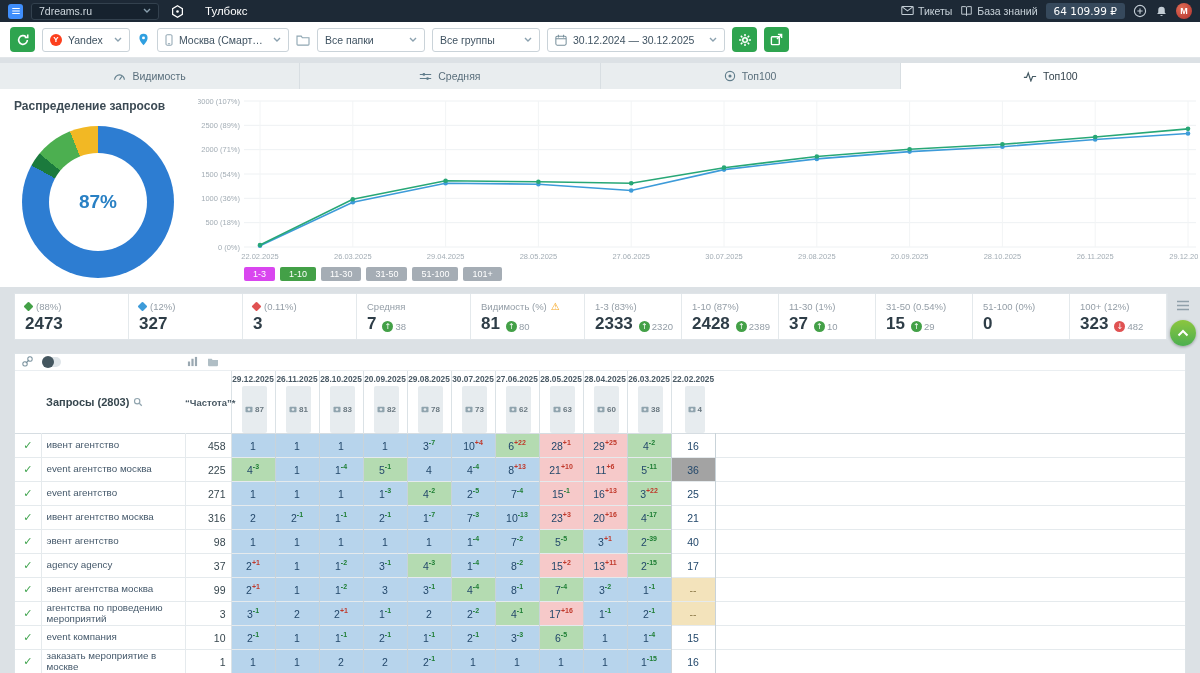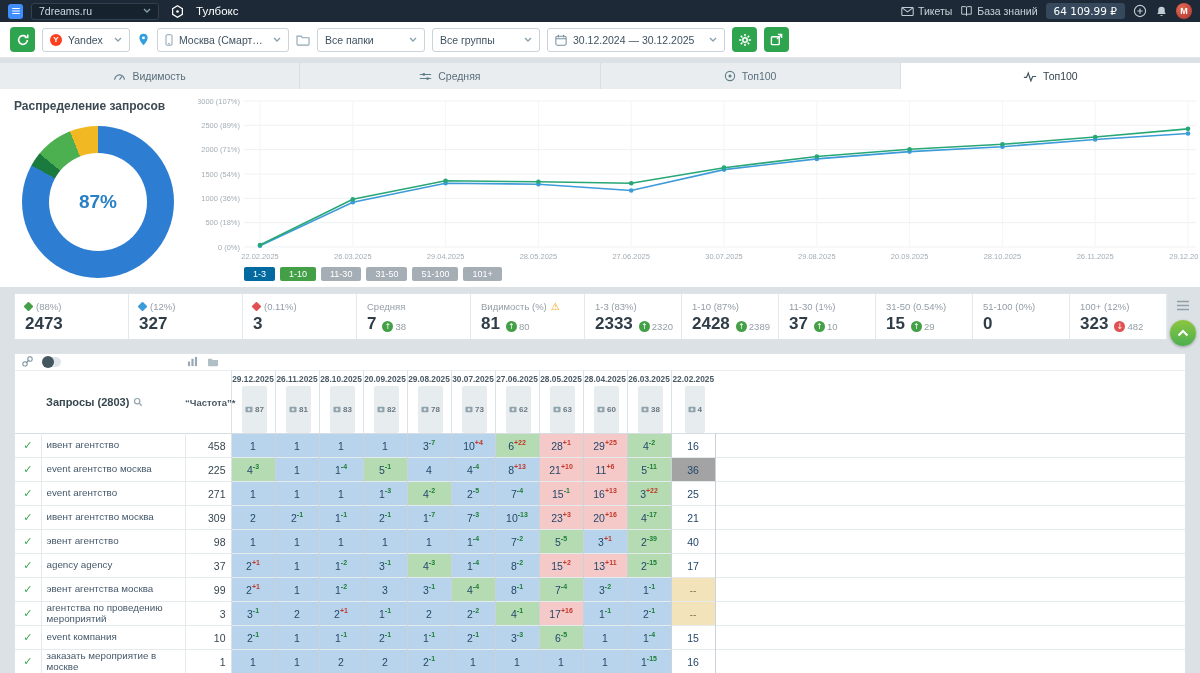--- a/index.html
+++ b/index.html
@@ -3,23 +3,23 @@
 <meta charset="utf-8">
 <style>
 *{box-sizing:border-box;margin:0;padding:0}
 body{margin:0;background:#b9c2c9;font-family:"Liberation Sans",sans-serif}
 .app{position:relative;width:1200px;height:673px;background:#dce1e5;overflow:hidden}
 .sym{font-family:"DejaVu Sans",sans-serif}
 
 .topbar{height:22px;background:#1d2936;display:flex;align-items:center;gap:8px;padding:0 8px;color:#dfe6ec;font-size:11px}
 .menu-btn{width:15px;height:15px;background:#3f8efc;border-radius:3px;display:flex;align-items:center;justify-content:center;cursor:pointer;flex:0 0 auto}
 .site-select{display:flex;align-items:center;justify-content:space-between;background:#16222e;border:1px solid #33414e;border-radius:3px;padding:1px 7px;width:128px;height:17px;font-size:10.5px;color:#cfd8df;cursor:pointer}
-.logo{display:flex;align-items:center;gap:12px;font-size:11.5px;color:#fff;margin-left:4px;cursor:pointer}
+.logo{display:flex;align-items:center;gap:21px;font-size:11.5px;color:#fff;margin-left:4px;cursor:pointer}
 .tb-spacer{flex:1}
-.tb-link{display:flex;align-items:flex-end;gap:4px;font-size:10.5px;color:#c8d2da;cursor:pointer}
+.tb-link{display:flex;align-items:flex-start;gap:4px;font-size:10.5px;color:#c8d2da;cursor:pointer}
 .balance{background:#36495c;border-radius:3px;padding:2px 8px;font-size:10.5px;color:#fff;cursor:pointer;font-family:"DejaVu Sans",sans-serif}
 .icon-btn{display:flex;align-items:center;cursor:pointer}
 .avatar{width:16px;height:16px;border-radius:50%;background:radial-gradient(circle at 35% 30%,#e06a53,#b23430);color:#fff;font-size:9px;font-weight:bold;display:flex;align-items:center;justify-content:center;cursor:pointer}
 
 .toolbar{height:36px;background:#fff;border-bottom:1px solid #e2e6e9;display:flex;align-items:center;gap:7px;padding:0 10px}
 .tbtn{width:25px;height:25px;border:none;border-radius:4px;background:#2ea44f;display:flex;align-items:center;justify-content:center;cursor:pointer;flex:0 0 auto}
 .select{height:24px;border:1px solid #cad3d9;border-radius:3px;background:#fff;display:flex;align-items:center;gap:6px;padding:0 7px;font-size:10.5px;color:#3f5261;cursor:pointer}
 .select .grow{flex:1}
 .stand-icon{display:flex;align-items:center}
 
@@ -310,21 +310,21 @@
             <circle cx="340.4" cy="86.78666666666666" r="2.3" fill="#27a776"></circle>
             <circle cx="433.2" cy="88.24666666666667" r="2.3" fill="#27a776"></circle>
             <circle cx="526" cy="72.67333333333333" r="2.3" fill="#27a776"></circle>
             <circle cx="618.8" cy="61.480000000000004" r="2.3" fill="#27a776"></circle>
             <circle cx="711.6" cy="54.17999999999999" r="2.3" fill="#27a776"></circle>
             <circle cx="804.4" cy="49.313333333333325" r="2.3" fill="#27a776"></circle>
             <circle cx="897.2" cy="42.013333333333335" r="2.3" fill="#27a776"></circle>
             <circle cx="990" cy="33.83733333333333" r="2.3" fill="#27a776"></circle>
           </svg>
         <div class="legend" id="legend">
-            <span class="chip" style="background: #0369a1;">1-3</span>
+            <span class="chip" style="background: #d946ef;">1-3</span>
             <span class="chip" style="background: rgb(67, 160, 71);">1-10</span>
             <span class="chip" style="background: rgb(165, 173, 181);">11-30</span>
             <span class="chip" style="background: rgb(165, 173, 181);">31-50</span>
             <span class="chip" style="background: rgb(165, 173, 181);">51-100</span>
             <span class="chip" style="background: rgb(165, 173, 181);">101+</span>
           </div>
       </div>
     </div>
   </div>
 
@@ -569,21 +569,21 @@
             <td class="td-p" style="background:#b7d4ec">7<sup style="color:#1e7e34">-4</sup></td>
             <td class="td-p" style="background:#f6c9c9">15<sup style="color:#1e7e34">-1</sup></td>
             <td class="td-p" style="background:#f6c9c9">16<sup style="color:#c0392b">+13</sup></td>
             <td class="td-p" style="background:#b4dbb1">3<sup style="color:#c0392b">+22</sup></td>
             <td class="td-p" style="background:#ffffff">25</td>
             <td class="td-fill"></td>
           </tr>
           <tr>
             <td class="td-check"><span class="sym">✓</span></td>
             <td class="td-q">ивент агентство москва</td>
-            <td class="td-f">309</td>
+            <td class="td-f">316</td>
             <td class="td-p" style="background:#b7d4ec">2</td>
             <td class="td-p" style="background:#b7d4ec">2<sup style="color:#1e7e34">-1</sup></td>
             <td class="td-p" style="background:#b7d4ec">1<sup style="color:#1e7e34">-1</sup></td>
             <td class="td-p" style="background:#b7d4ec">2<sup style="color:#1e7e34">-1</sup></td>
             <td class="td-p" style="background:#b7d4ec">1<sup style="color:#1e7e34">-7</sup></td>
             <td class="td-p" style="background:#b7d4ec">7<sup style="color:#1e7e34">-3</sup></td>
             <td class="td-p" style="background:#b7d4ec">10<sup style="color:#1e7e34">-13</sup></td>
             <td class="td-p" style="background:#f6c9c9">23<sup style="color:#c0392b">+3</sup></td>
             <td class="td-p" style="background:#f6c9c9">20<sup style="color:#c0392b">+16</sup></td>
             <td class="td-p" style="background:#b4dbb1">4<sup style="color:#1e7e34">-17</sup></td>

